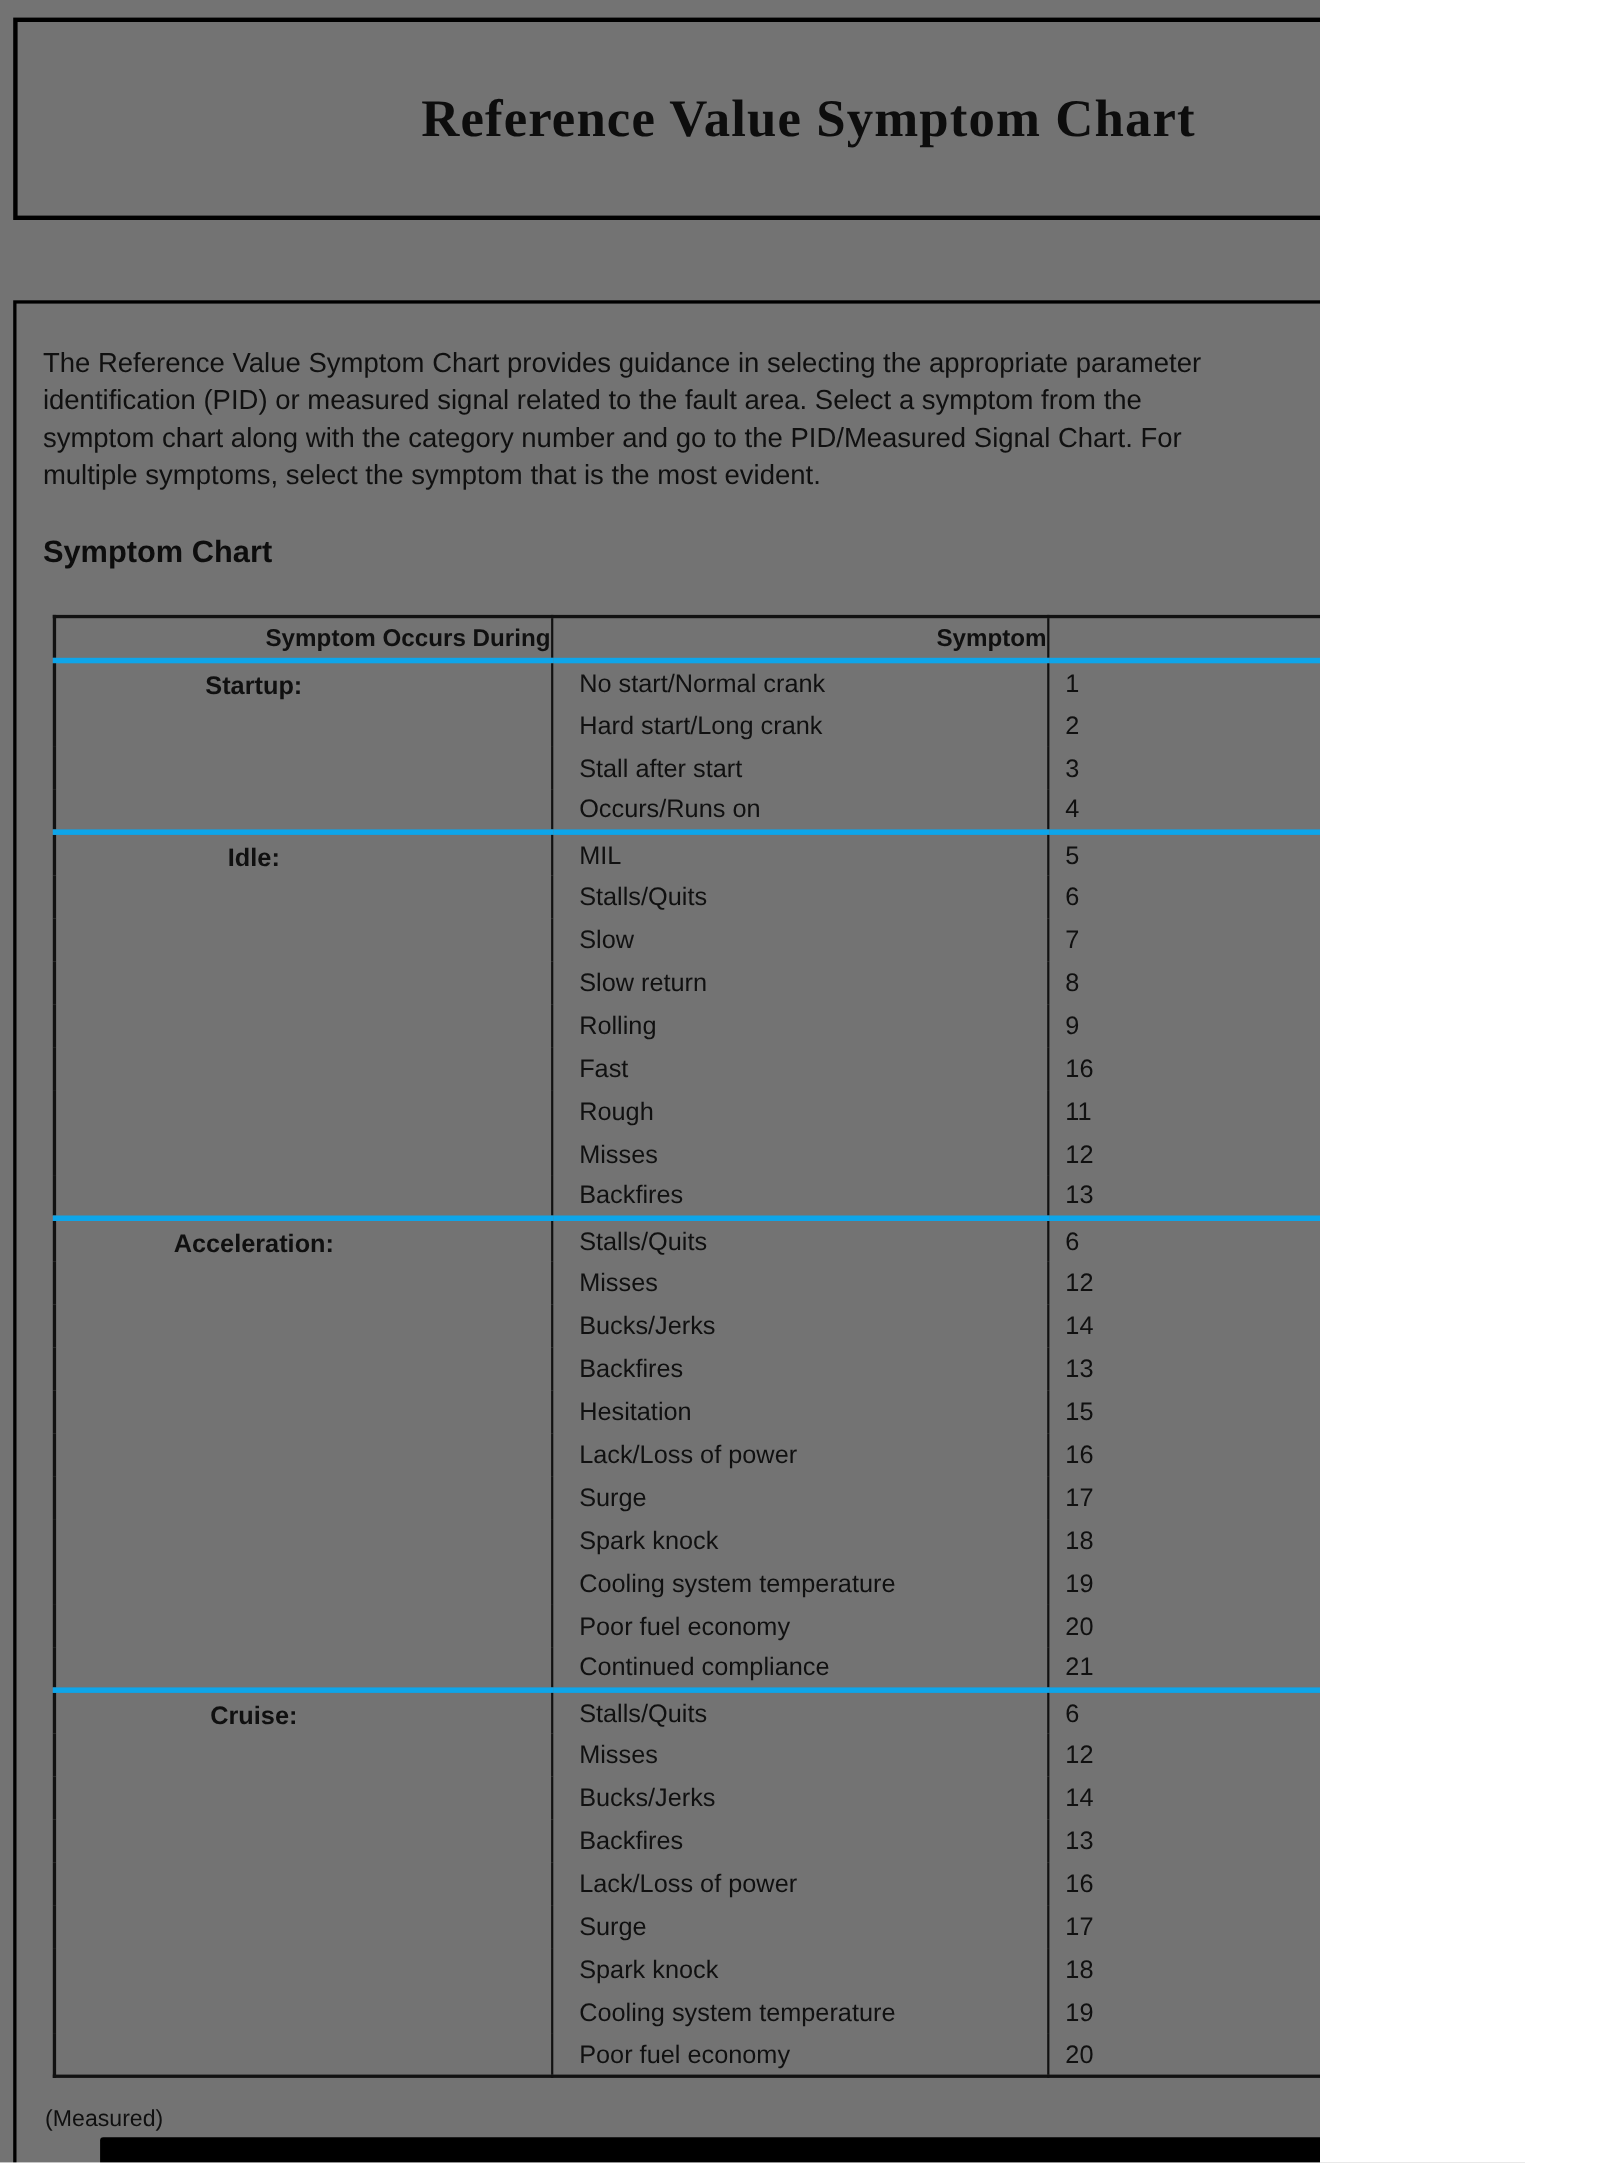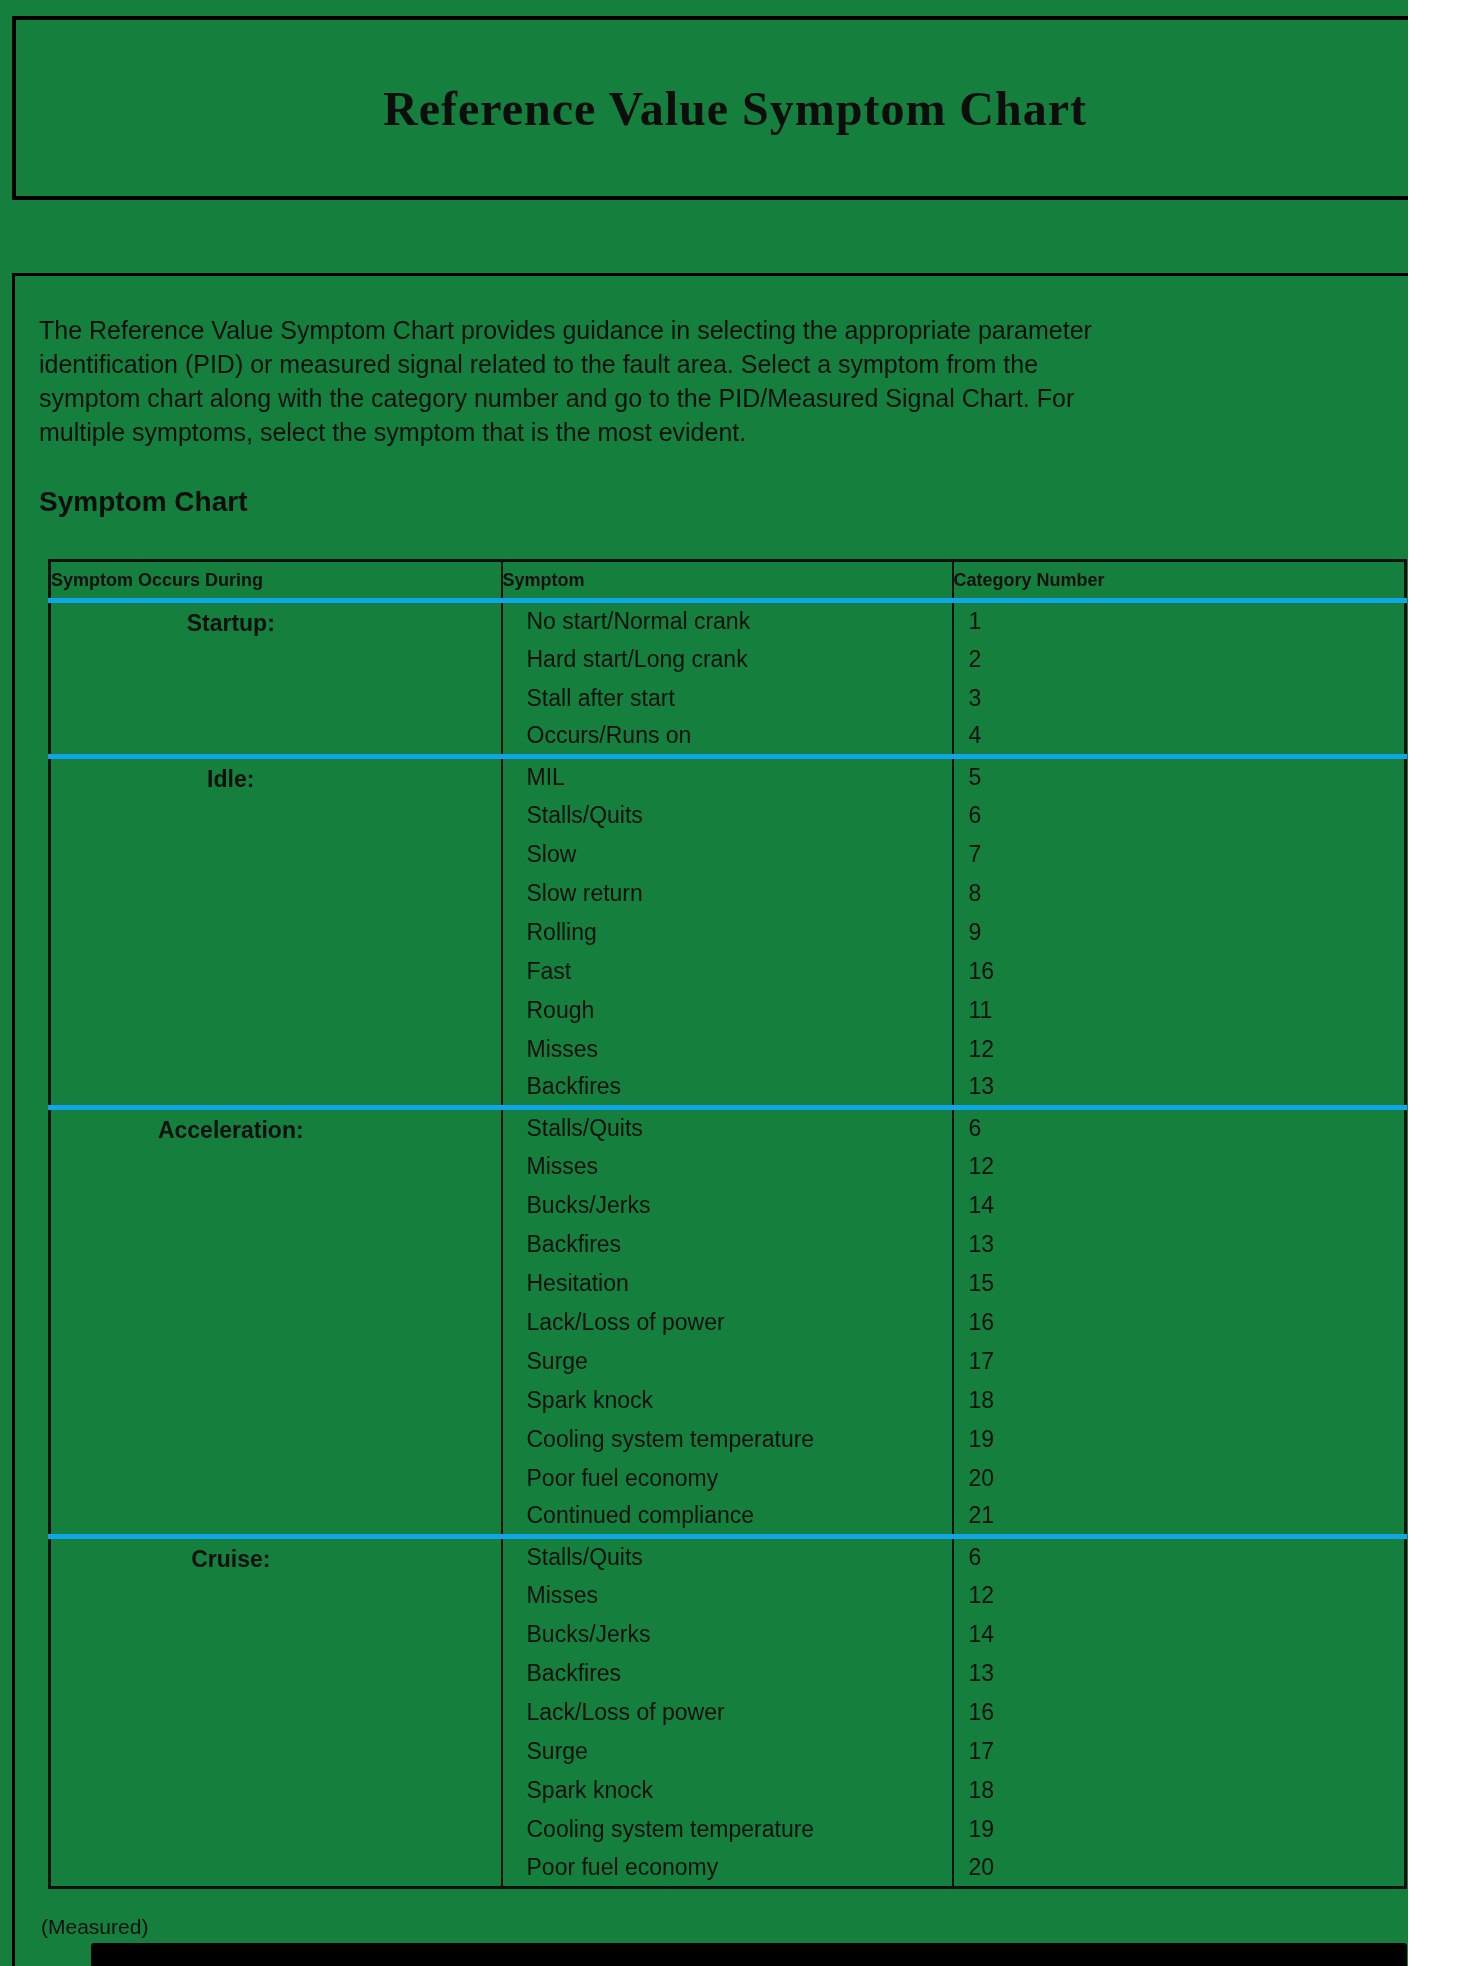--- a/index.html
+++ b/index.html
@@ -1,21 +1,21 @@
 <!DOCTYPE html>
 <html><head>
 <meta charset="utf-8">
 <style>
   * { margin: 0; padding: 0; box-sizing: border-box; }
   html, body { background: #ffffff; }
   .page {
     position: relative;
-    width: 1408px;
+    width: 1200px;
     height: 1966px;
-    background: #15803d;
+    background: #737373;
     color: #111111;
     font-family: "Liberation Sans", sans-serif;
     overflow: hidden;
   }
   .title-box {
     position: absolute;
     left: 12px; top: 16px;
     width: 1446px; height: 184px;
     border: 4px solid #000000;
     display: flex; align-items: center; justify-content: center;
@@ -60,23 +60,23 @@
   }
   .symptom-table th, .symptom-table td {
     border-left: 2px solid #111111;
     border-right: 2px solid #111111;
     font-size: 23px;
     color: #101010;
   }
   .symptom-table thead th {
     height: 40px;
     font-weight: bold;
-    text-align: left;
+    text-align: right;
     border-bottom: 3px solid #111111;
-    font-size: 18px;
+    font-size: 22px;
   }
   .symptom-table tbody td { height: 39px; vertical-align: middle; }
   .symptom-table td.symptom  { padding-left: 24px; }
   .symptom-table td.category { padding-left: 15px; }
   .symptom-table td.occasion {
     text-align: center;
     vertical-align: top;
     font-weight: bold;
     padding-top: 7px;
     padding-right: 90px;

